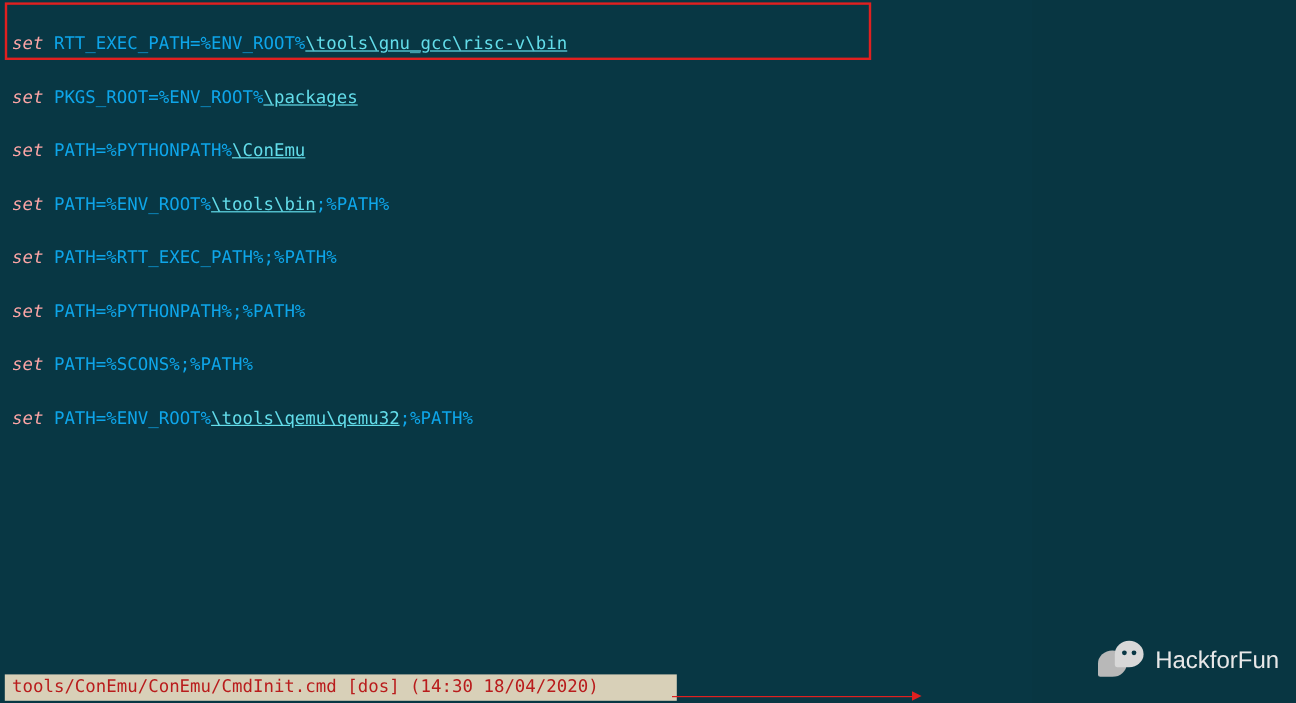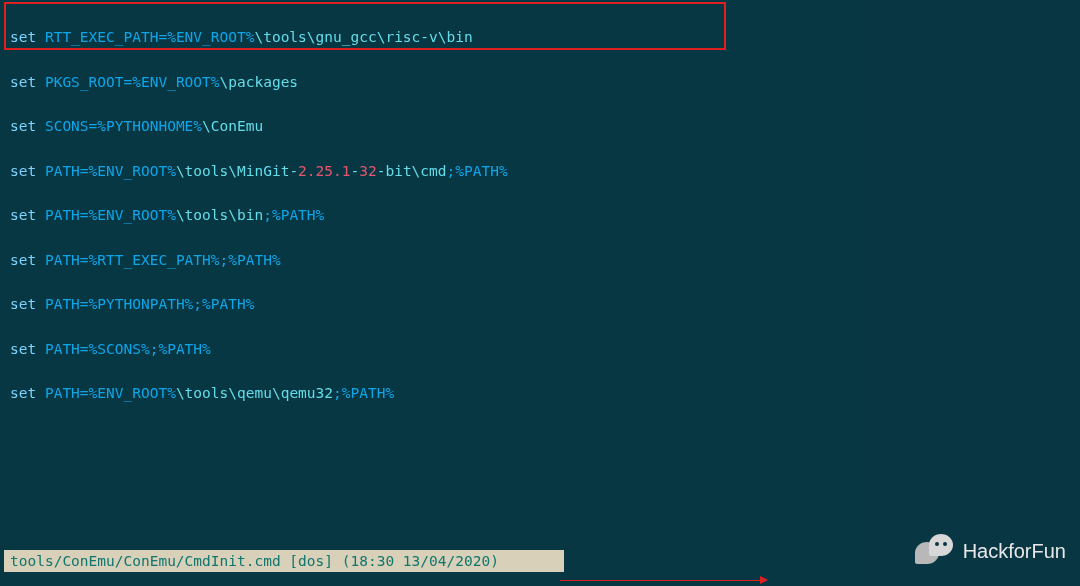--- a/index.html
+++ b/index.html
@@ -25,30 +25,30 @@
     .highlight-box {
       border: 2px solid #e02020;
       position: absolute;
       top: 2px;
       left: 4px;
       width: 722px;
       height: 48px;
       pointer-events: none;
     }
     .comment { color: #5c8b94; }
-    .cmd-keyword { color: #7dd3fc; }
+    .cmd-keyword { color: #fca5a5; font-style: italic; }
     .cmd-var { color: #0ea5e9; }
-    .cmd-path { color: #63ddea; }
+    .cmd-path { color: #63ddea; text-decoration: underline; }
     .num-lit { color: #e8556f; }
     .status-bar {
       position: absolute;
-      bottom: 14px;
+      bottom: 2px;
       left: 4px;
       background: #d8d0b8;
-      color: #0f766e;
+      color: #b91c1c;
       padding: 0 6px;
       height: 22px;
       display: flex;
       align-items: center;
       width: 560px;
     }
     .status-arrow {
       position: absolute;
       bottom: 0px;
       left: 560px;
@@ -110,22 +110,21 @@
     }
     .bubble2::before { left: 6px; }
     .bubble2::after { left: 14px; }
   </style>
 </head>
 <body>
 
 <div class="code-area">
 <div class="line"><span class="cmd-keyword">set</span><span class="cmd-var"> RTT_EXEC_PATH=%ENV_ROOT%</span><span class="cmd-path">\tools\gnu_gcc\risc-v\bin</span></div>
 <div class="line"><span class="cmd-keyword">set</span><span class="cmd-var"> PKGS_ROOT=%ENV_ROOT%</span><span class="cmd-path">\packages</span></div>
-<div class="line"><span class="cmd-keyword">set</span><span class="cmd-var"> SCONS=%PYTHONHOME%</span><span class="cmd-path">\ConEmu</span></div>
-<div class="line"><span class="cmd-keyword">set</span><span class="cmd-var"> PATH=%ENV_ROOT%</span><span class="cmd-path">\tools\MinGit-</span><span class="num-lit">2.25.1</span><span class="cmd-path">-</span><span class="num-lit">32</span><span class="cmd-path">-bit\cmd</span><span class="cmd-var">;%PATH%</span></div>
+<div class="line"><span class="cmd-keyword">set</span><span class="cmd-var"> PATH=%PYTHONPATH%</span><span class="cmd-path">\ConEmu</span></div>
 <div class="line"><span class="cmd-keyword">set</span><span class="cmd-var"> PATH=%ENV_ROOT%</span><span class="cmd-path">\tools\bin</span><span class="cmd-var">;%PATH%</span></div>
 <div class="line"><span class="cmd-keyword">set</span><span class="cmd-var"> PATH=%RTT_EXEC_PATH%;%PATH%</span></div>
 <div class="line"><span class="cmd-keyword">set</span><span class="cmd-var"> PATH=%PYTHONPATH%;%PATH%</span></div>
 <div class="line"><span class="cmd-keyword">set</span><span class="cmd-var"> PATH=%SCONS%;%PATH%</span></div>
 <div class="line"><span class="cmd-keyword">set</span><span class="cmd-var"> PATH=%ENV_ROOT%</span><span class="cmd-path">\tools\qemu\qemu32</span><span class="cmd-var">;%PATH%</span></div>
 <div class="line">&nbsp;</div>
 
 
 
 
@@ -136,21 +135,21 @@
 
 
 
 </div>
 
 <div class="highlight-box"></div>
 
 <div class="status-bar">
   <span>tools/ConEmu/ConEmu/CmdInit.cmd</span>&nbsp;
   <span>[dos]</span>&nbsp;
-  <span>(18:30 13/04/2020)</span>
+  <span>(14:30 18/04/2020)</span>
 </div>
 <div class="status-arrow"></div>
 
 <div class="ghost-panel"></div>
 
 <div class="watermark">
   <span class="watermark-icon">
     <span class="bubble1"></span>
     <span class="bubble2"></span>
   </span>

